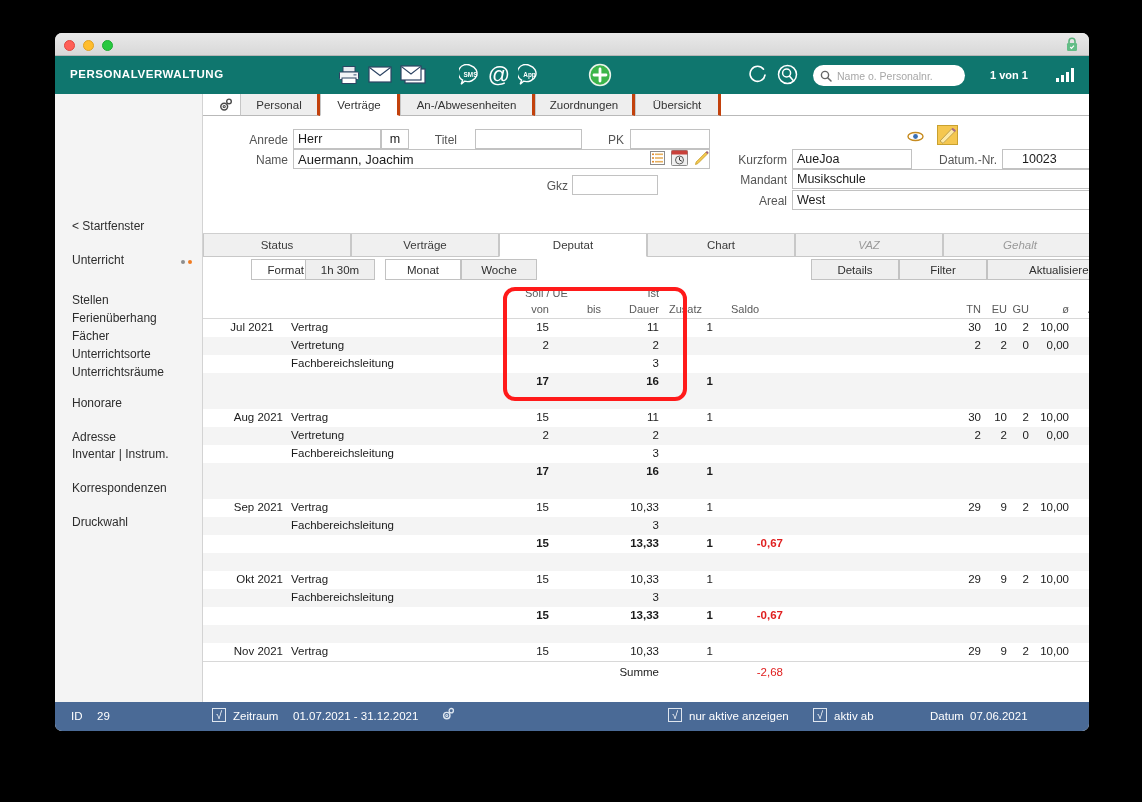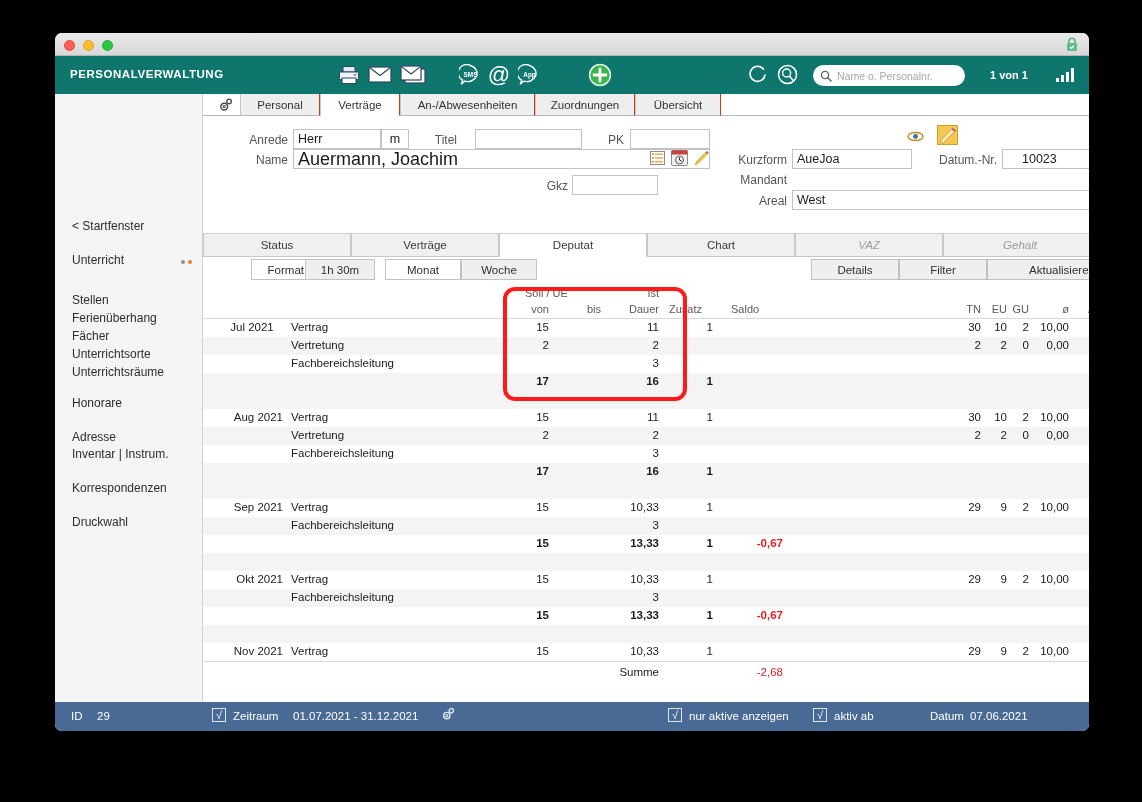--- a/index.html
+++ b/index.html
@@ -96,21 +96,21 @@
     border-bottom: 1px solid #b9b9b9;
     background: #fff;
   }
   .gear-tab {
     position: absolute; left: 8px; top: 0; width: 29px; height: 22px;
     display: flex; align-items: center; justify-content: center;
   }
   .rtab {
     position: absolute; top: 0; height: 22px;
     background: #eeeeee;
-    border-left: 1px solid #c6c6c6; border-right: 1px solid #c2410c;
+    border-left: 1px solid #c6c6c6; border-right: 3px solid #c2410c;
     border-bottom: 1px solid #b9b9b9;
     display: flex; align-items: center; justify-content: center;
     font-size: 11.5px; color: #333;
   }
   .rtab.active {
     background: #ffffff; border-bottom: 1px solid #ffffff;
   }
 
   
   .formzone { position: relative; height: 118px; background: #fff; border-bottom: 1px solid #cfcfcf; }
@@ -347,21 +347,21 @@
 
         <div class="lbl" style="left:0px;  top:17px; width:85px;">Anrede</div>
         <div class="fld" style="left:90px; top:13px; width:88px;">Herr</div>
         <div class="fld" style="left:178px;top:13px; width:28px; justify-content:center; padding-left:0;">m</div>
         <div class="lbl" style="left:206px;top:17px; width:48px;">Titel</div>
         <div class="fld" style="left:272px;top:13px; width:107px;"></div>
         <div class="lbl" style="left:379px;top:17px; width:42px;">PK</div>
         <div class="fld" style="left:427px;top:13px; width:80px;"></div>
 
         <div class="lbl" style="left:0px;  top:37px; width:85px;">Name</div>
-        <div class="fld" style="left:90px; top:33px; width:417px; font-size:18px;">Auermann, Joachim</div>
+        <div class="fld" style="left:90px; top:33px; width:417px; font-size:13px;">Auermann, Joachim</div>
         <span class="mini-ico" style="left:447px; top:35px; width:15px; height:14px;">
           <svg width="15" height="14" viewBox="0 0 15 14">
             <rect x="0.5" y="0.5" width="14" height="13" fill="#fff" stroke="#8b8b8b" stroke-width="1"></rect>
             <rect x="2" y="2.5" width="2" height="1.6" fill="#e08a2e"></rect>
               <rect x="5" y="2.5" width="8" height="1.6" fill="#e8b05e"></rect>
             <rect x="2" y="6.2" width="2" height="1.6" fill="#e08a2e"></rect>
               <rect x="5" y="6.2" width="8" height="1.6" fill="#e8b05e"></rect>
             <rect x="2" y="9.9" width="2" height="1.6" fill="#e08a2e"></rect>
               <rect x="5" y="9.9" width="8" height="1.6" fill="#e8b05e"></rect>
           </svg>
@@ -383,20 +383,21 @@
 
         <div class="lbl" style="left:300px;top:63px; width:65px;">Gkz</div>
         <div class="fld" style="left:369px;top:59px; width:86px;"></div>
 
         <div class="lbl" style="left:500px;top:37px; width:84px;">Kurzform</div>
         <div class="fld" style="left:589px;top:33px; width:120px;">AueJoa</div>
         <div class="lbl" style="left:709px;top:37px; width:85px;">Datum.-Nr.</div>
         <div class="fld" style="left:799px;top:33px; width:125px;padding-left:19px;">10023</div>
 
         <div class="lbl" style="left:500px;top:57px; width:84px;">Mandant</div>
+        <div class="fld" style="left:589px;top:53px; width:335px;">Musikschule</div>
 
         <div class="lbl" style="left:500px;top:78px; width:84px;">Areal</div>
         <div class="fld" style="left:589px;top:74px; width:335px;">West</div>
       </div>
 
       <div class="sec-tabs">
         <div class="stab" style="left:0px;   width:148px;">
             <span>Status</span>
           </div>
         <div class="stab" style="left:148px; width:148px;">

